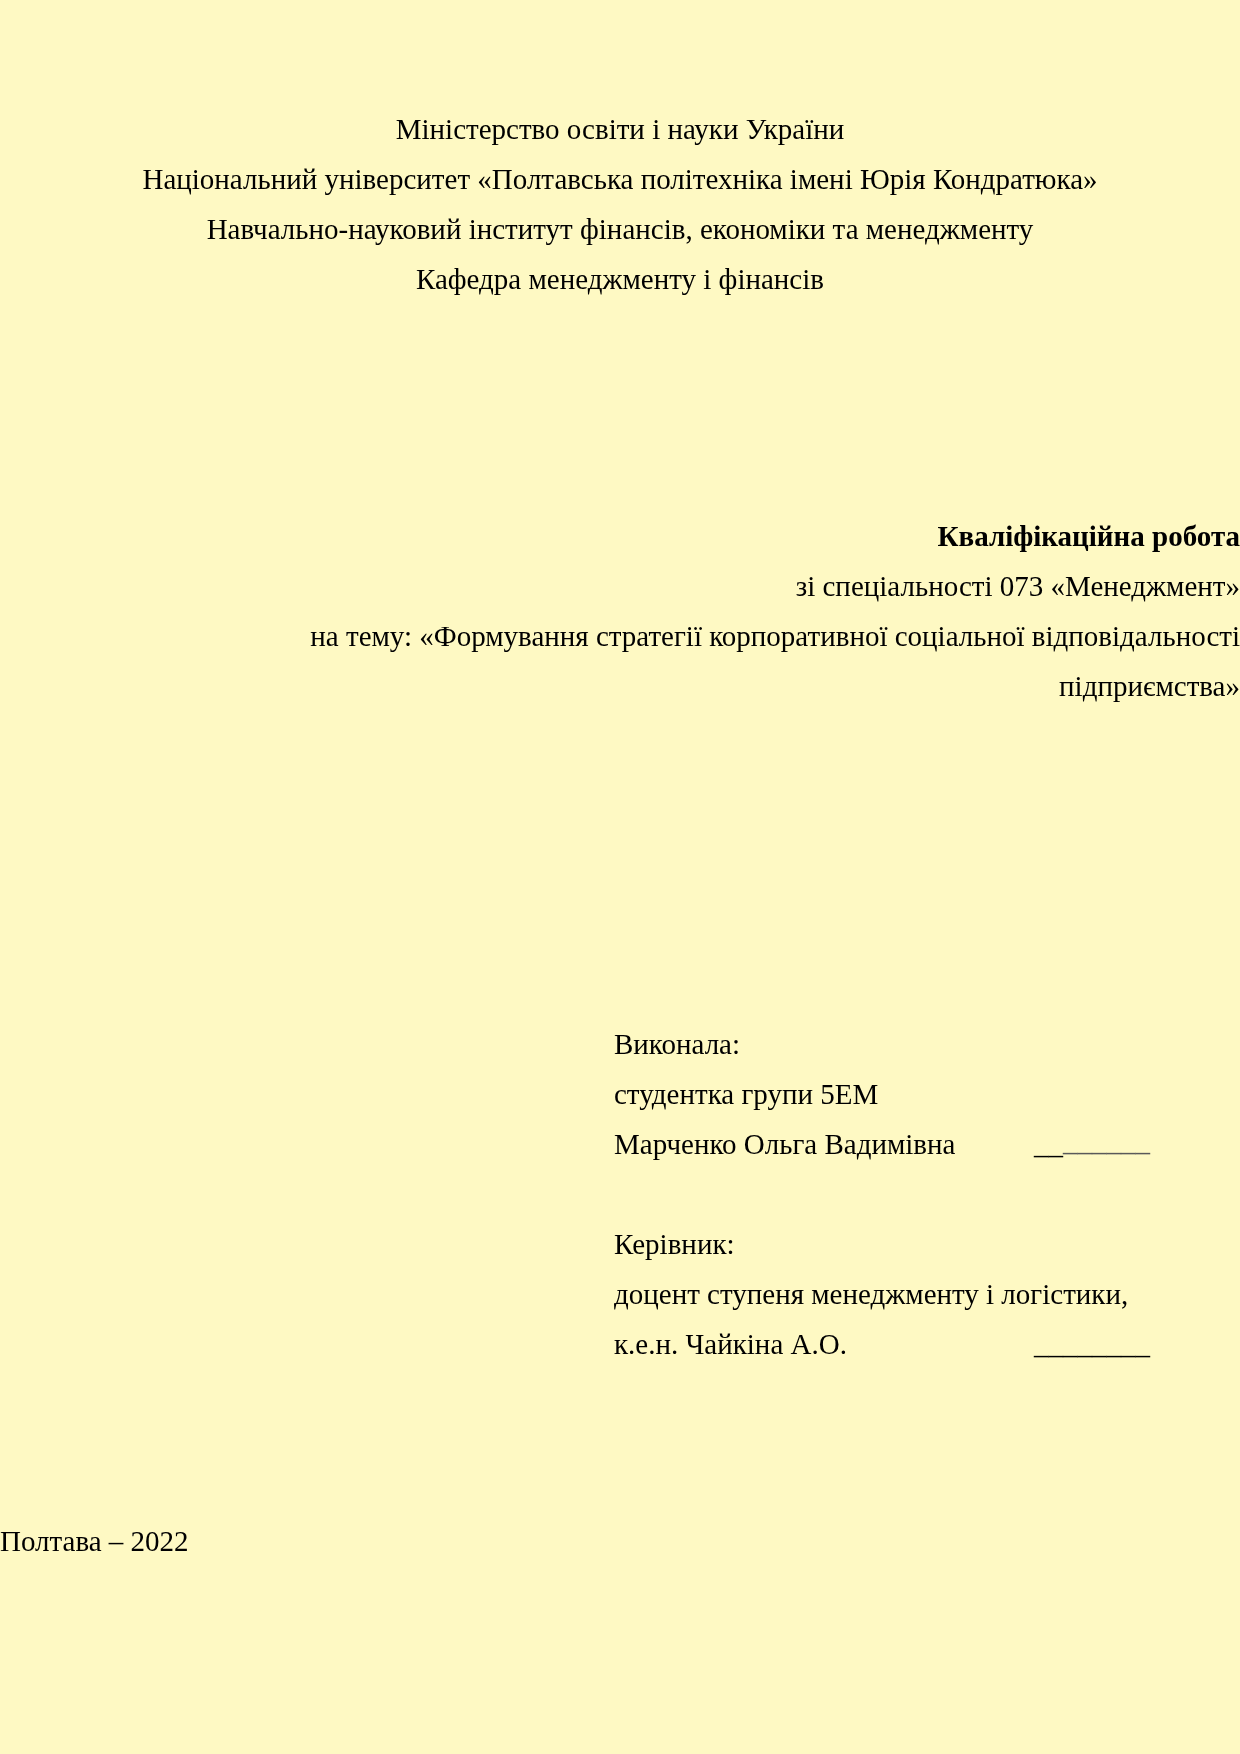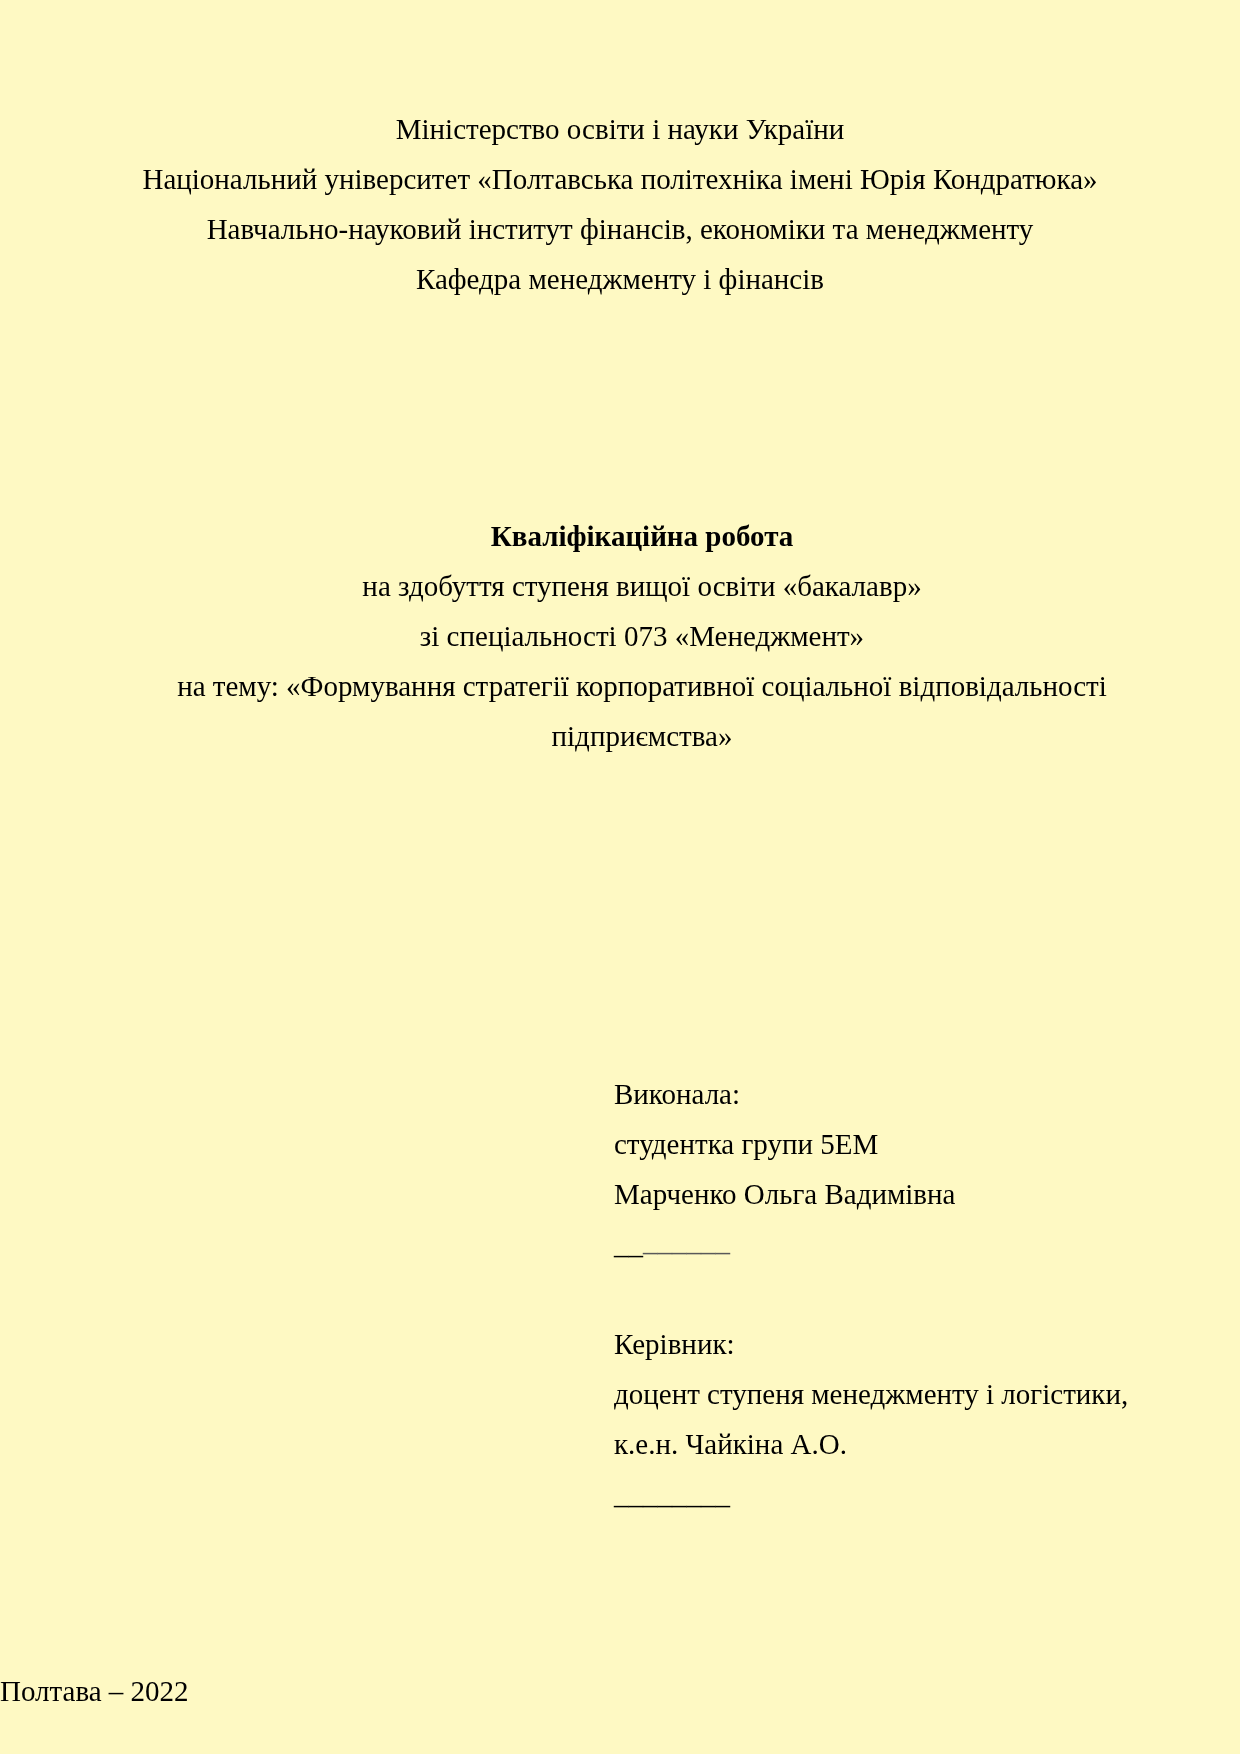--- a/index.html
+++ b/index.html
@@ -19,37 +19,36 @@
     line-height: 50px;
     box-sizing: border-box;
     padding-top: 104px;
     overflow: hidden;
   }
 
   .header-block { text-align: center; }
 
   .title-block {
     margin-top: 207px;
-    text-align: center;
+    text-align: right;
     
     padding-left: 44px;
   }
   .work-title { font-weight: bold; }
 
   .signatory-block {
     margin-top: 308px;
     margin-left: 614px;
     width: 536px;
   }
   .sig-row {
     display: flex;
     justify-content: space-between;
     align-items: baseline;
     white-space: pre;
-    flex-direction: column;
   }
   .sig-underscores { white-space: pre; letter-spacing: 0; }
   .sig-part-2 {
     color: #595959;
     position: relative;
     top: -3px;
   }
   .supervisor-gap { margin-top: 50px; }
 
   .footer-block {
@@ -64,21 +63,20 @@
 
   <div class="header-block">
     <div>Міністерство освіти і науки України</div>
     <div>Національний університет «Полтавська політехніка імені Юрія Кондратюка»</div>
     <div>Навчально-науковий інститут фінансів, економіки та менеджменту</div>
     <div>Кафедра менеджменту і фінансів</div>
   </div>
 
   <div class="title-block">
     <div class="work-title">Кваліфікаційна робота</div>
-    <div>на здобуття ступеня вищої освіти «бакалавр»</div>
     <div>зі спеціальності 073 «Менеджмент»</div>
     <div>на тему: «Формування стратегії корпоративної соціальної відповідальності</div>
     <div>підприємства»</div>
   </div>
 
   <div class="signatory-block">
 
     <div>
       <div>Виконала:</div>
       <div>студентка групи 5ЕМ</div>

